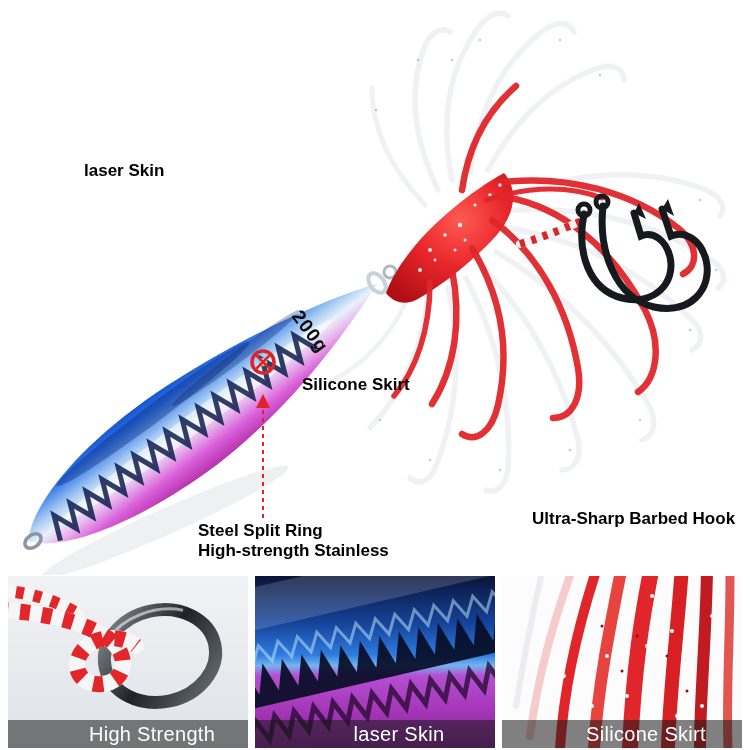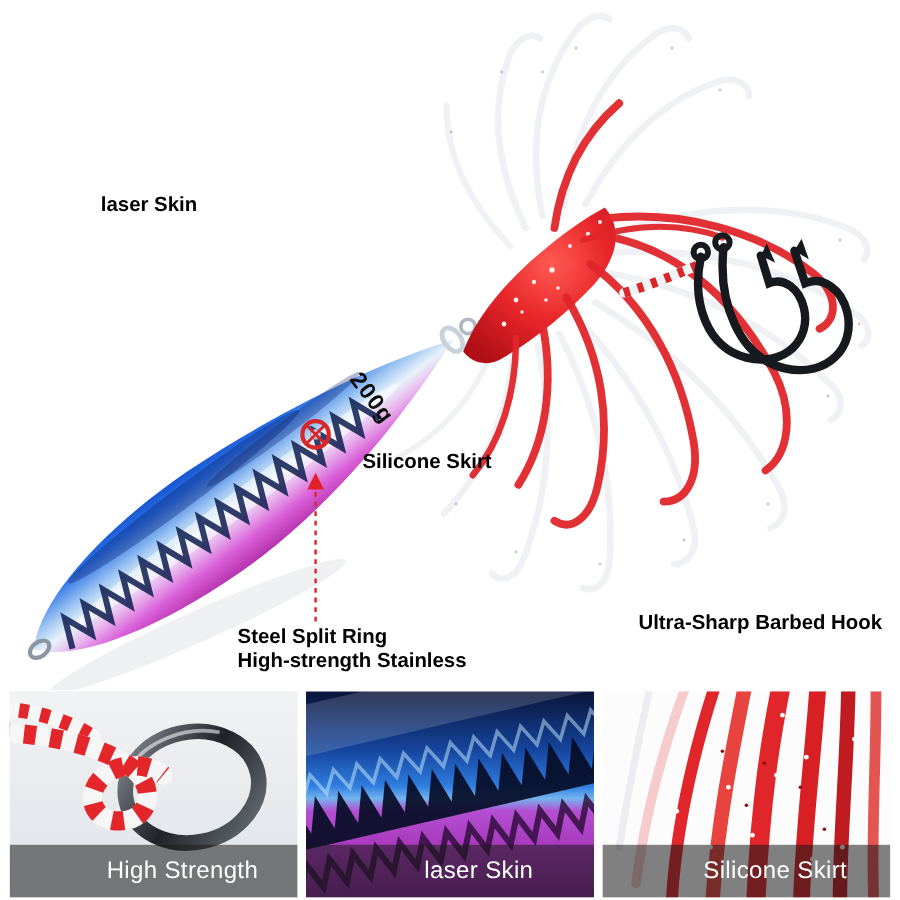--- a/index.html
+++ b/index.html
@@ -3,21 +3,21 @@
 <meta charset="utf-8">
 <style>
   html,body{margin:0;padding:0;background:#fff;}
   .stage{position:relative;width:750px;height:750px;background:#ffffff;overflow:hidden;
          font-family:"Liberation Sans",sans-serif;}
   .scene-svg{position:absolute;left:0;top:0;z-index:1;}
   .label{position:absolute;font-size:17px;font-weight:700;color:#000;white-space:nowrap;z-index:5;line-height:20px;}
   .label div{white-space:nowrap;}
   .panel{position:absolute;top:576px;width:240px;height:172px;overflow:hidden;background:#f4f5f7;z-index:2;}
   .panel svg{position:absolute;left:0;top:0;}
-  .caption{position:absolute;left:0;right:0;bottom:0;height:44px;background:rgba(25,25,25,0.55);
+  .caption{position:absolute;left:0;right:0;bottom:0;height:28px;background:rgba(25,25,25,0.55);
            color:#fff;display:flex;align-items:center;justify-content:center;font-size:20px;
            font-weight:400;z-index:3;letter-spacing:.3px;padding-left:48px;}
 </style>
 </head>
 <body>
 
 <div class="stage">
 
   <svg class="scene-svg" width="750" height="575" viewBox="0 0 750 575">
     <defs>

